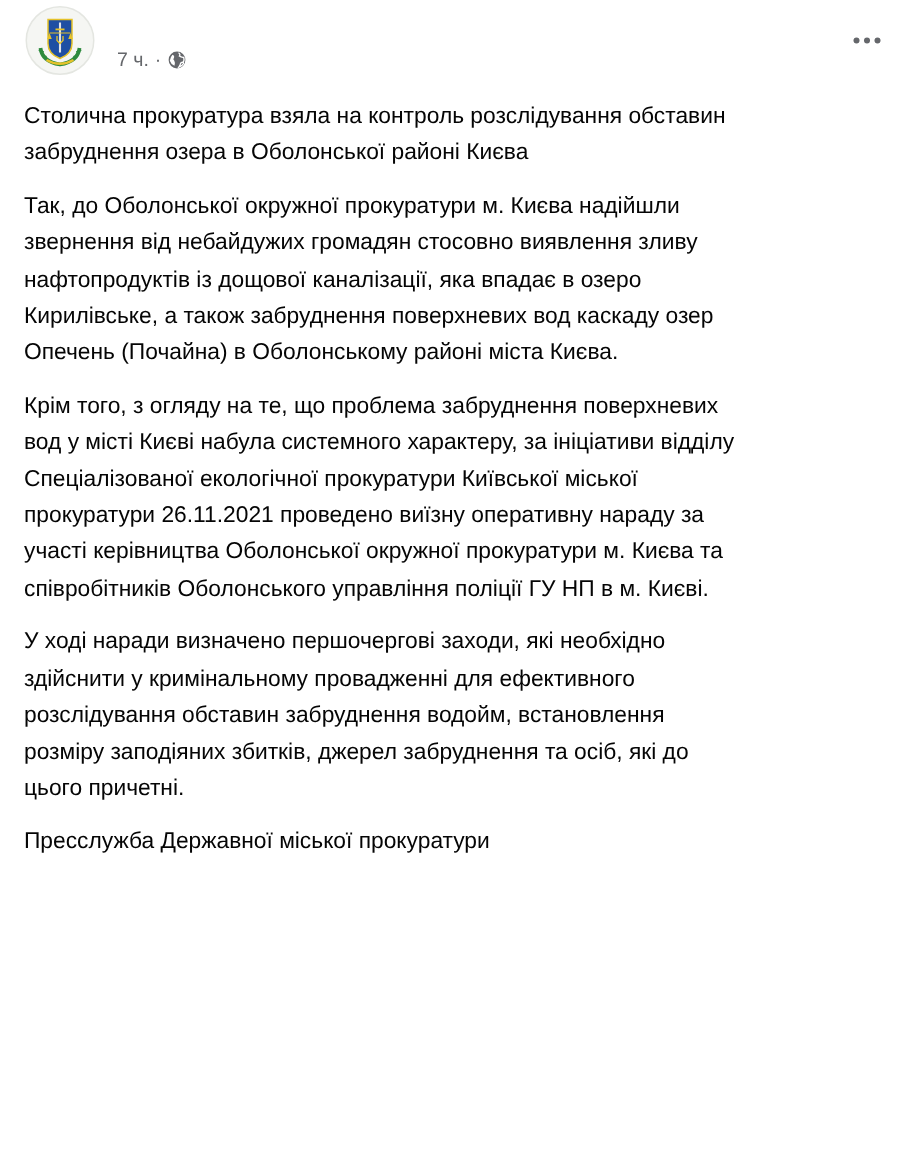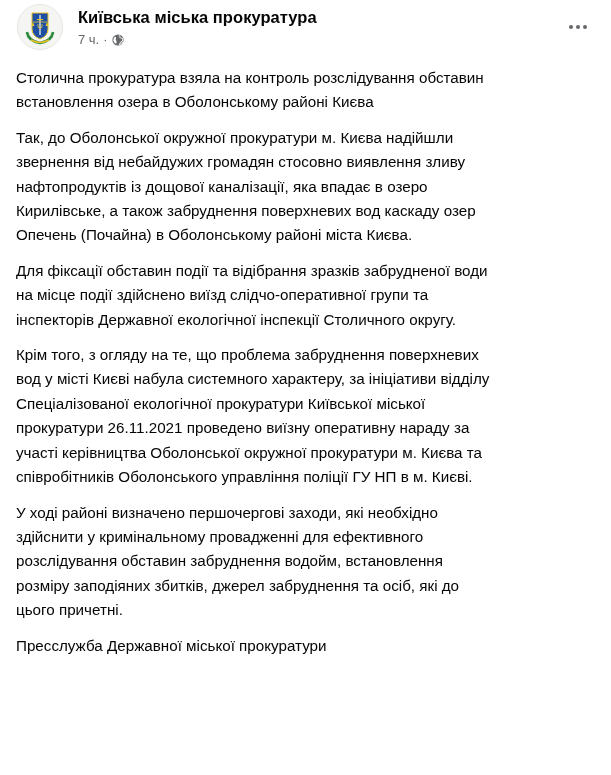--- a/index.html
+++ b/index.html
@@ -113,21 +113,20 @@
         <rect x="19" y="14" width="6" height="1.2" fill="#e5c22a"></rect>
 
         <path d="M20 19 L20 22 L22 24 L24 22 L24 19" fill="none" stroke="#e5c22a" stroke-width="0.9"></path>
 
         <path d="M15 17 L29 17" stroke="#e5c22a" stroke-width="0.8"></path>
         <path d="M15 17 L13.5 21 L16.5 21 Z" fill="#e5c22a"></path>
         <path d="M29 17 L27.5 21 L30.5 21 Z" fill="#e5c22a"></path>
       </svg>
     </span>
   </div>
-  <div class="page-name">Київська міська прокуратура</div>
   <div class="meta-row">
     <span>7 ч.</span>
     <span class="dot">·</span>
     <span class="globe-icon">
       <svg width="12" height="12" viewBox="0 0 12 12">
         <circle cx="6" cy="6" r="5.6" fill="#65676b"></circle>
         <path d="M3 2.5 Q4.5 3 4 4.5 Q3 5.5 4.2 6.5 Q5 7.8 4.3 9.8 Q2 9 1.2 6.5 Q1.5 4 3 2.5 Z" fill="#ffffff"></path>
         <path d="M7 1.2 Q8.5 2.2 7.6 3.4 Q8.8 4.4 10.5 4.2 Q11 6 10.2 7.6 Q8.6 7.2 8.2 8.8 Q7.6 10.2 7.2 10.8 Q9.5 10 10.6 8" fill="none" stroke="#ffffff" stroke-width="0.9"></path>
       </svg>
     </span>
@@ -136,34 +135,31 @@
     <span style="display:flex;align-items:center;">
       <span class="d"></span>
         <span class="d"></span>
         <span class="d"></span>
     </span>
   </div>
 </div>
 
 <div class="post-body">
   <p>Столична прокуратура взяла на контроль розслідування обставин
-встановлення озера в Оболонському районі Києва</p>
+забруднення озера в Оболонської районі Києва</p>
   <p>Так, до Оболонської окружної прокуратури м. Києва надійшли
 звернення від небайдужих громадян стосовно виявлення зливу
 нафтопродуктів із дощової каналізації, яка впадає в озеро
 Кирилівське, а також забруднення поверхневих вод каскаду озер
 Опечень (Почайна) в Оболонському районі міста Києва.</p>
-  <p>Для фіксації обставин події та відібрання зразків забрудненої води
-на місце події здійснено виїзд слідчо-оперативної групи та
-інспекторів Державної екологічної інспекції Столичного округу.</p>
   <p>Крім того, з огляду на те, що проблема забруднення поверхневих
 вод у місті Києві набула системного характеру, за ініціативи відділу
 Спеціалізованої екологічної прокуратури Київської міської
 прокуратури 26.11.2021 проведено виїзну оперативну нараду за
 участі керівництва Оболонської окружної прокуратури м. Києва та
 співробітників Оболонського управління поліції ГУ НП в  м. Києві.</p>
-  <p>У ході районі визначено першочергові заходи, які необхідно
+  <p>У ході наради визначено першочергові заходи, які необхідно
 здійснити у кримінальному провадженні для ефективного
 розслідування обставин забруднення водойм, встановлення
 розміру заподіяних збитків, джерел забруднення та осіб, які до
 цього причетні.</p>
   <p>Пресслужба Державної міської прокуратури</p>
 </div>
 
 </body></html>

